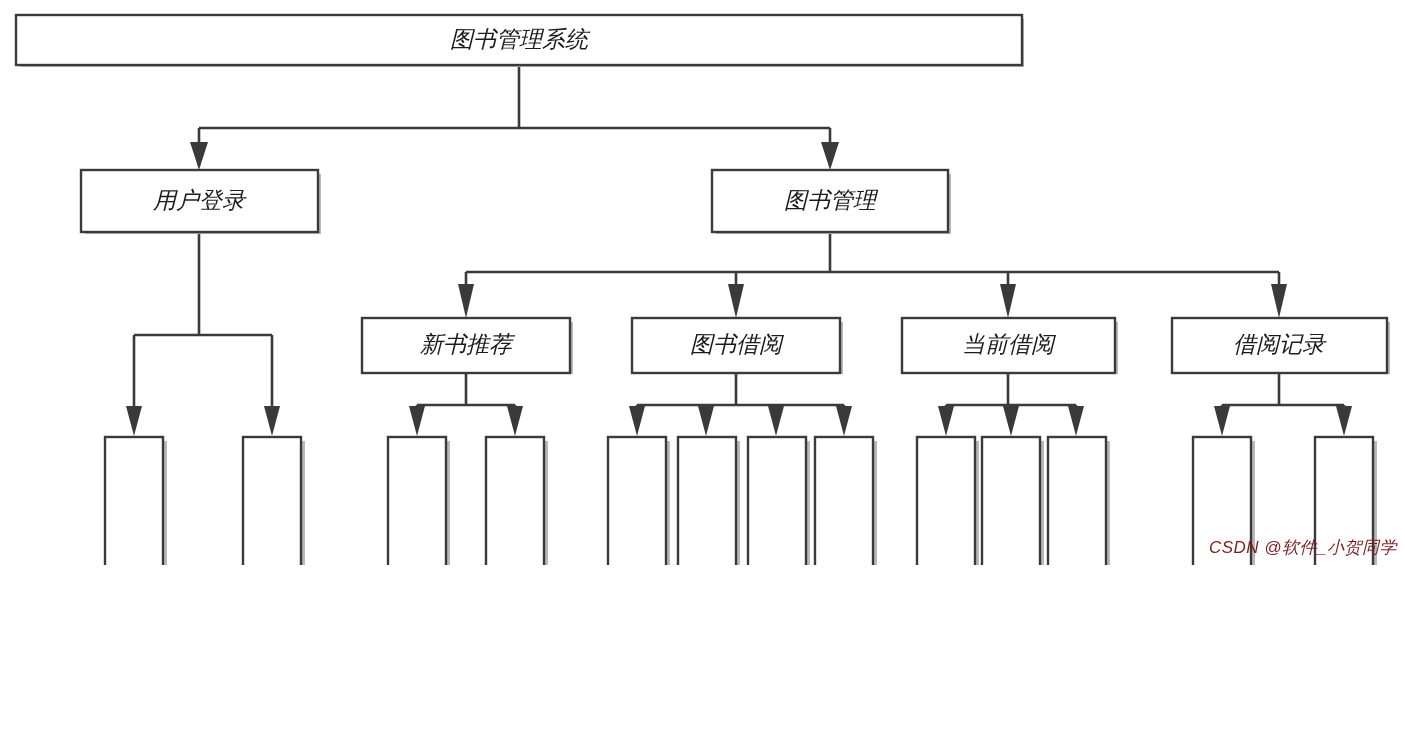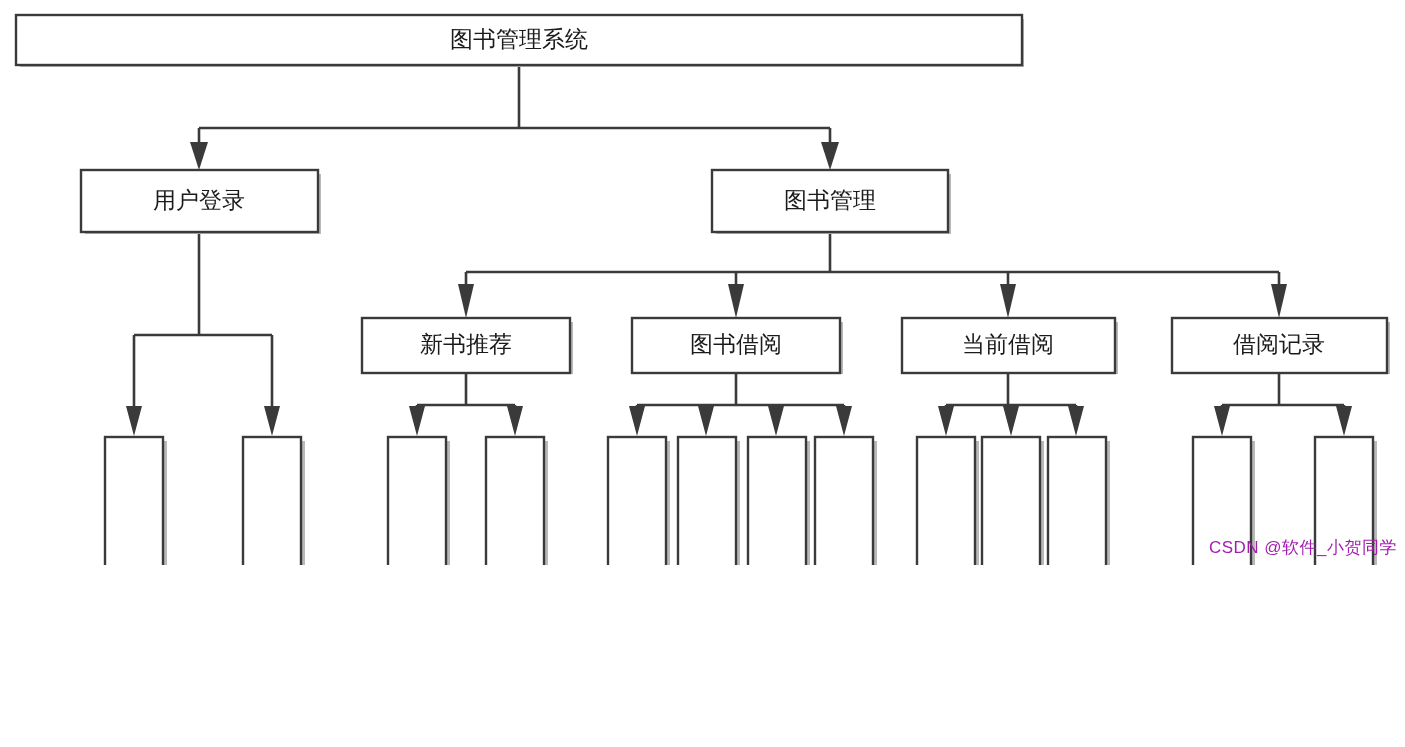--- a/index.html
+++ b/index.html
@@ -10,20 +10,21 @@
   }
   body {
     font-family: "Liberation Sans", "DejaVu Sans", sans-serif;
   }
   #diagram-root {
     position: relative;
     width: 1405px;
     height: 565px;
     background: #ffffff;
     overflow: hidden;
+    font-style: italic;
   }
   svg.diagram-canvas {
     position: absolute;
     left: 0;
     top: 0;
     width: 1405px;
     height: 747px;
     display: block;
   }
   .node-box {
@@ -64,21 +65,21 @@
     text-align: center;
     white-space: nowrap;
     pointer-events: none;
   }
   .watermark {
     position: absolute;
     right: 8px;
     bottom: 6px;
     font-family: "Liberation Sans", "DejaVu Sans", sans-serif;
     font-size: 17px;
-    color: #a21caf;
+    color: #7f1d1d;
     letter-spacing: 0.5px;
     white-space: nowrap;
   }
 </style>
 </head>
 <body>
 
 <div id="diagram-root">
 
   <svg class="diagram-canvas" viewBox="0 0 1405 747" xmlns="http://www.w3.org/2000/svg">

